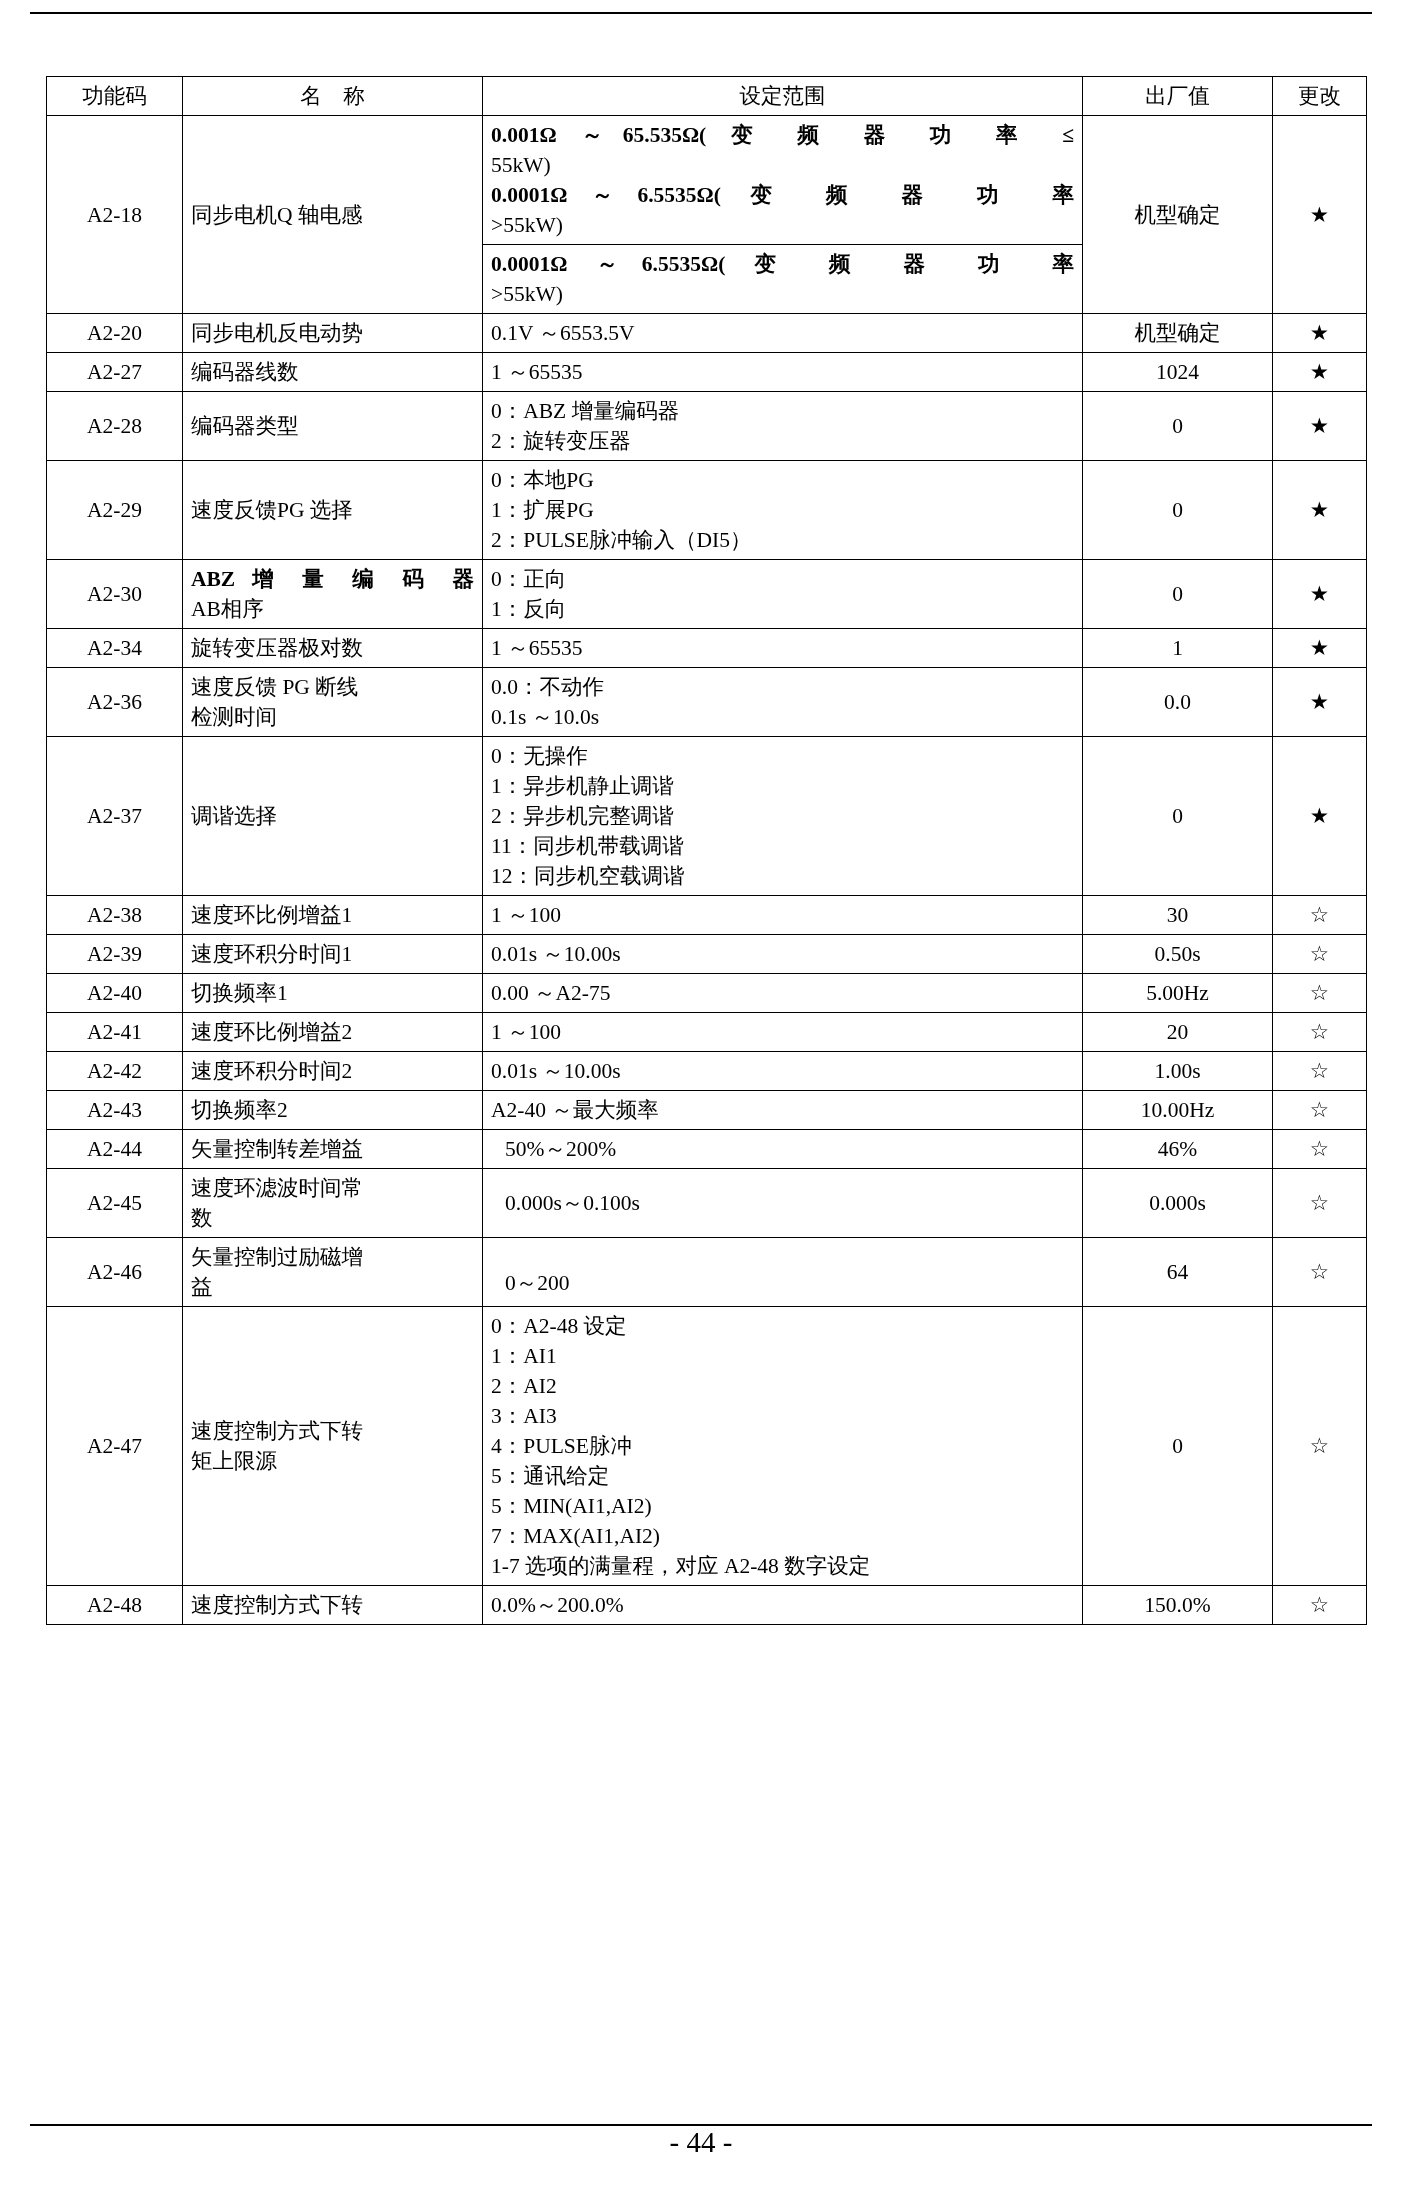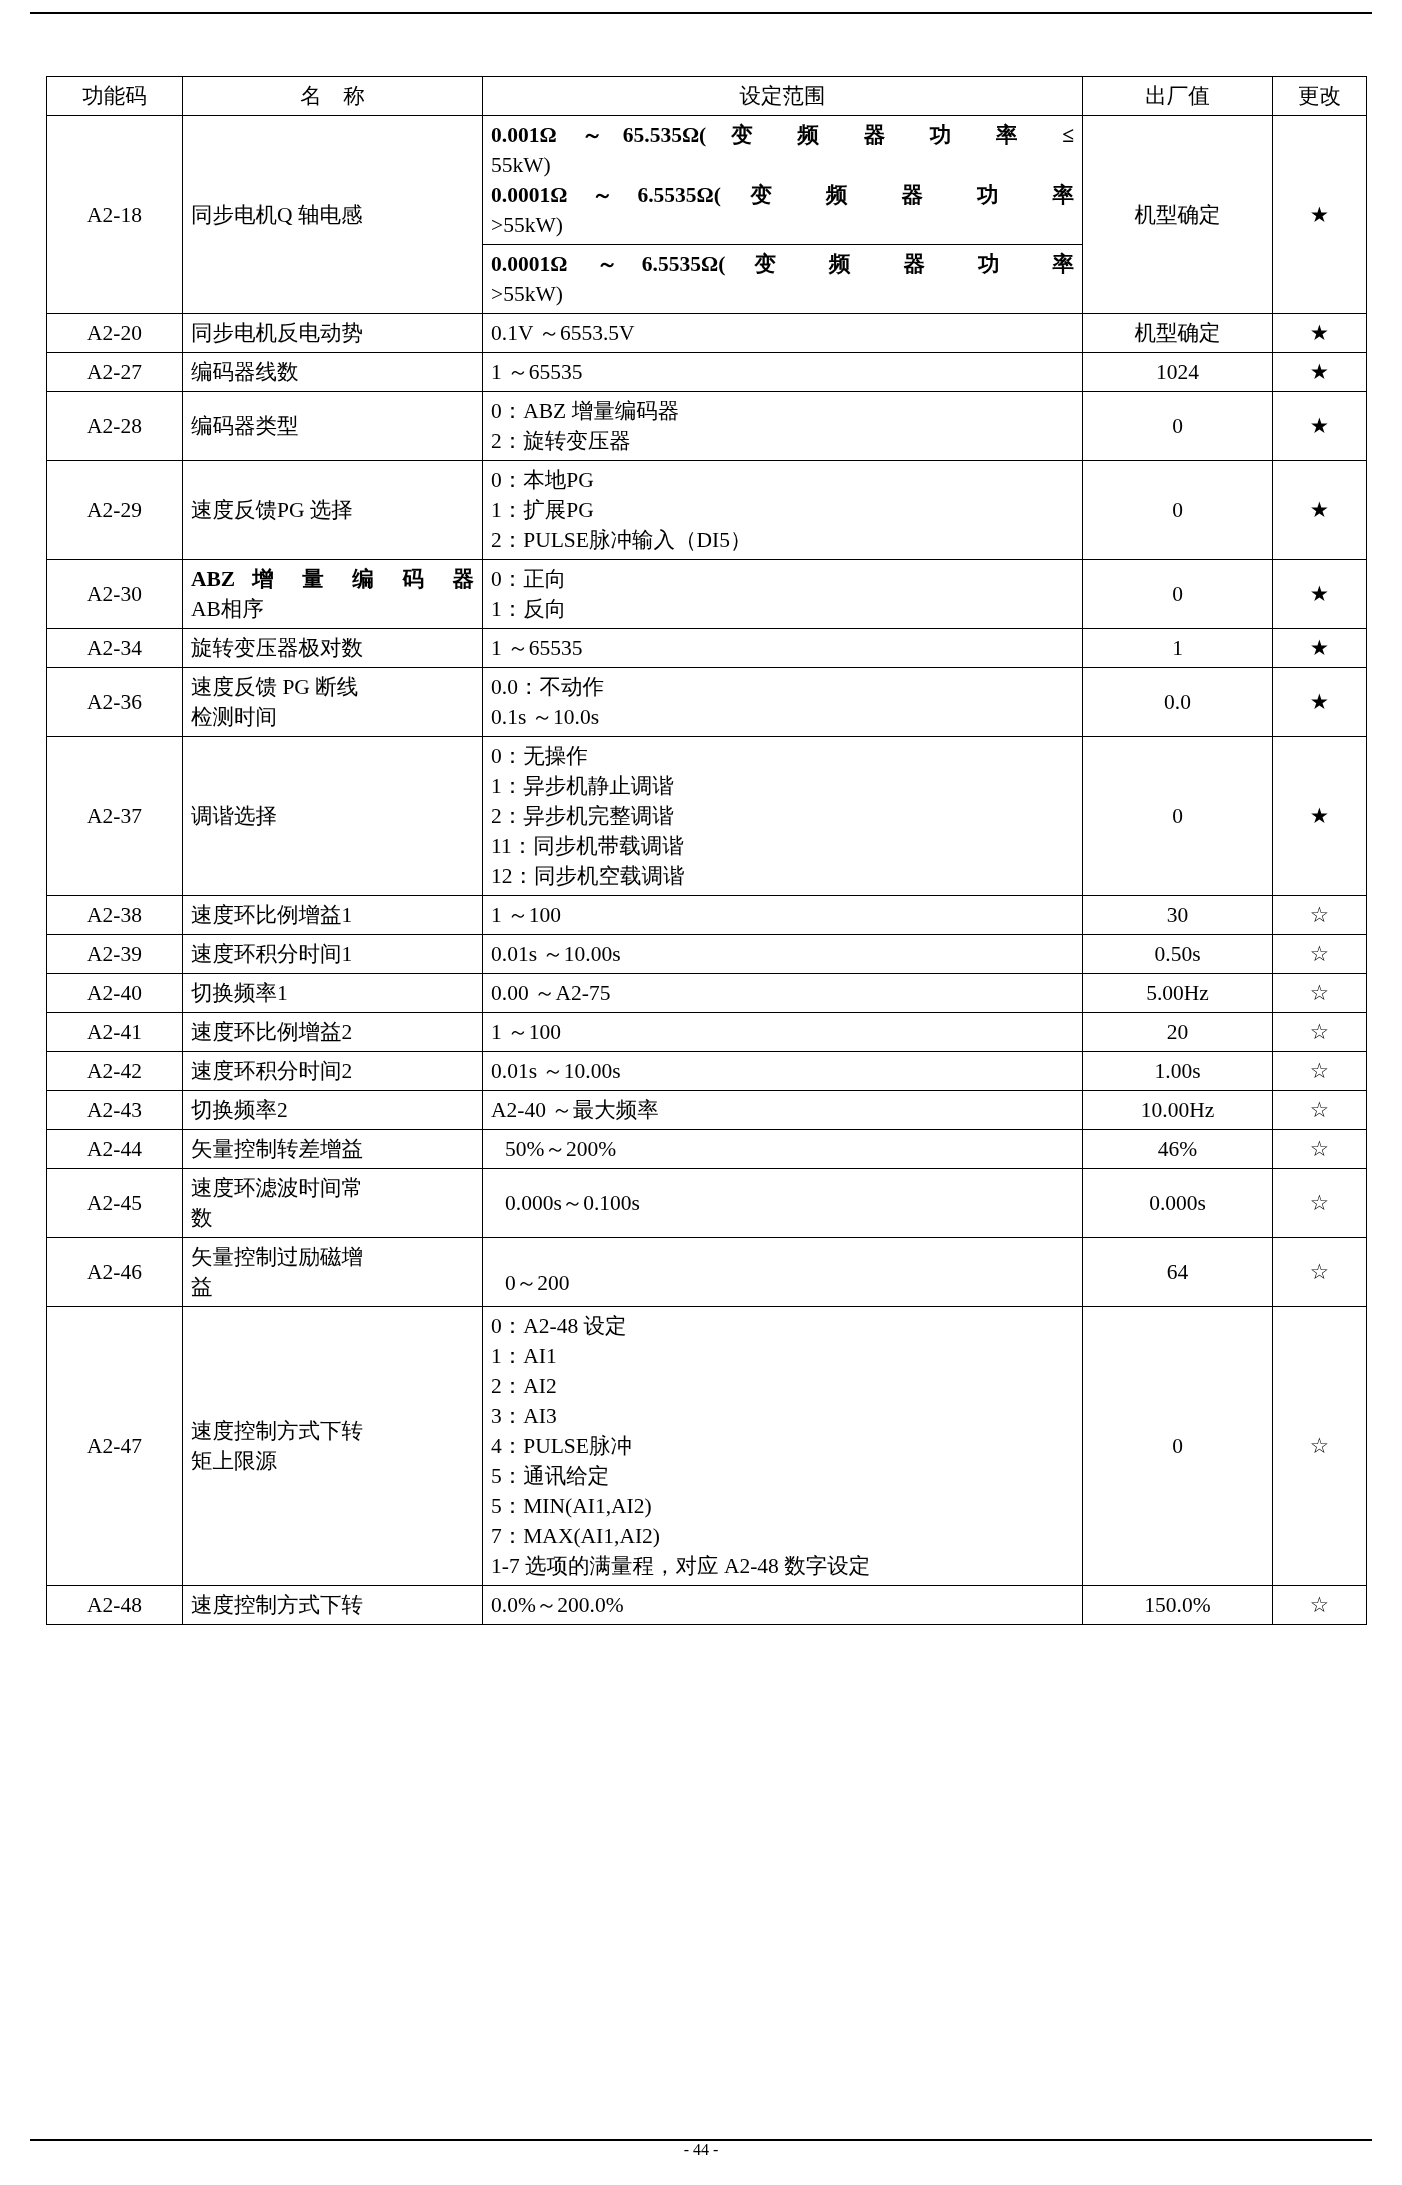--- a/index.html
+++ b/index.html
@@ -94,21 +94,21 @@
     bottom: 26px;
     left: 30px;
     width: 1342px;
   }
   .footer-rule {
     border-bottom: 2.5px solid #000;
     width: 100%;
   }
   .footer-page {
     text-align: center;
-    font-size: 16px;
+    font-size: 29px;
     font-family: "Liberation Serif", serif;
   }
 </style>
 </head>
 <body>
 
 <div class="page">
 
   <div class="header">
     <div class="header-rule"></div>

